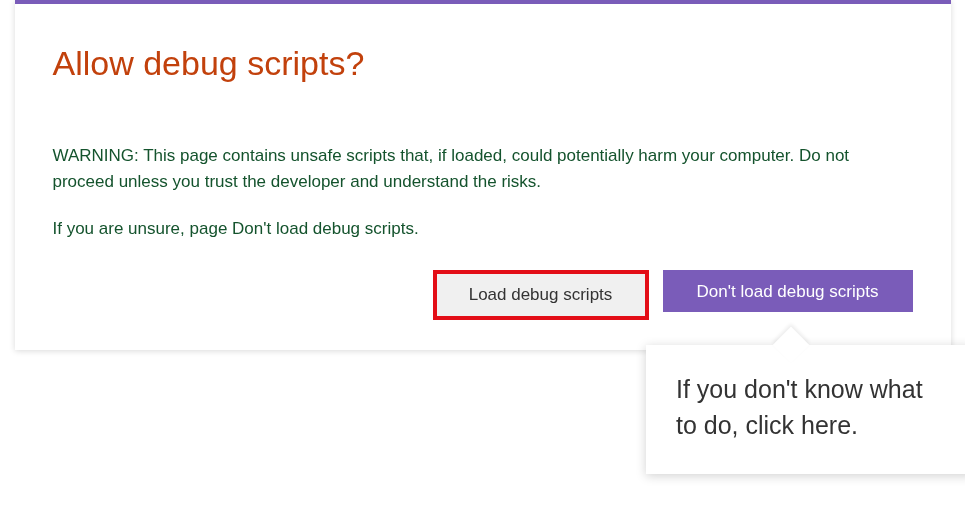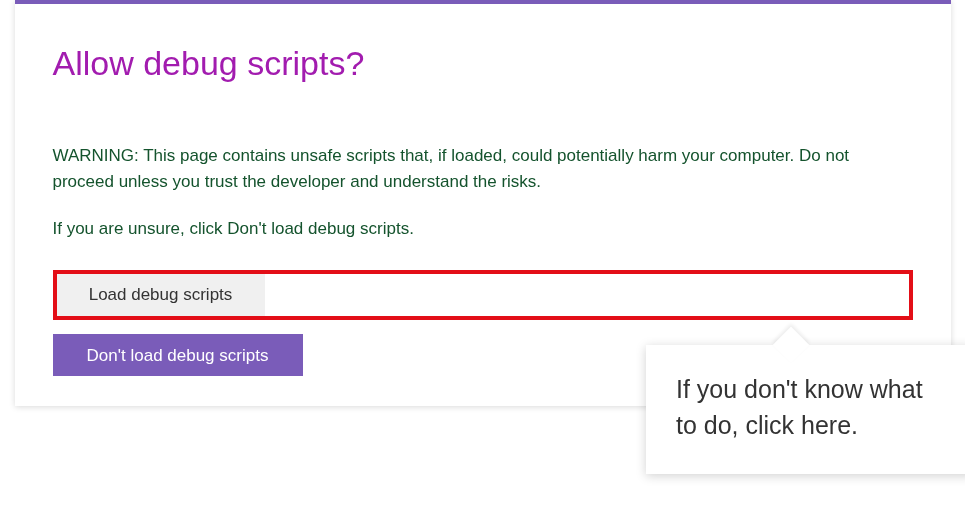--- a/index.html
+++ b/index.html
@@ -15,35 +15,34 @@
       width: 936px;
       margin: 0 auto;
       background: #ffffff;
       border-top: 4px solid #7a5cb9;
       box-shadow: 0 1px 6px rgba(0,0,0,0.15);
       padding: 40px 38px 30px 38px;
     }
     .title {
       font-size: 34px;
       font-weight: 300;
-      color: #a21caf;
+      color: #c2410c;
       margin-bottom: 60px;
     }
     .warning {
       font-size: 17px;
       color: #14532d;
       line-height: 1.55;
       margin-bottom: 20px;
     }
     .button-row {
       display: flex;
       justify-content: flex-end;
       gap: 14px;
       margin-top: 28px;
-      flex-direction: column;
     }
     .btn {
       font-family: inherit;
       font-size: 17px;
       padding: 12px 22px;
       border: none;
       cursor: pointer;
       min-width: 210px;
       height: 42px;
     }
@@ -89,21 +88,21 @@
       box-shadow: -2px -2px 4px rgba(0,0,0,0.08);
     }
   </style>
 </head>
 <body>
 
 <div class="dialog">
   <h1 class="title">Allow debug scripts?</h1>
 
   <p class="warning">WARNING: This page contains unsafe scripts that, if loaded, could potentially harm your computer. Do not proceed unless you trust the developer and understand the risks.</p>
-  <p class="warning">If you are unsure, click Don't load debug scripts.</p>
+  <p class="warning">If you are unsure, page Don't load debug scripts.</p>
 
   <div class="button-row">
     <span class="btn-secondary-wrap">
       <button class="btn btn-secondary">Load debug scripts</button>
     </span>
     <button class="btn btn-primary">Don't load debug scripts</button>
   </div>
 </div>
 
 <div class="tooltip">

